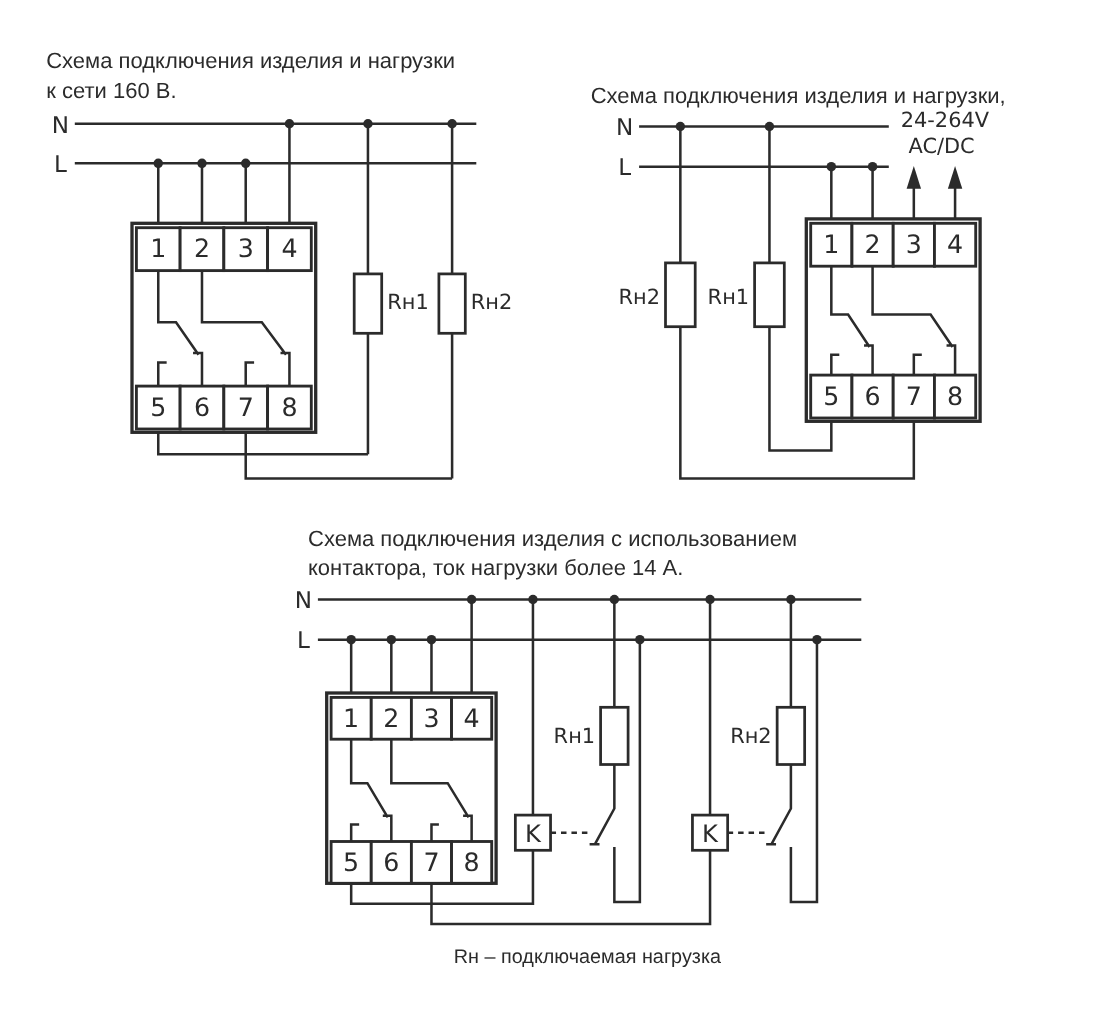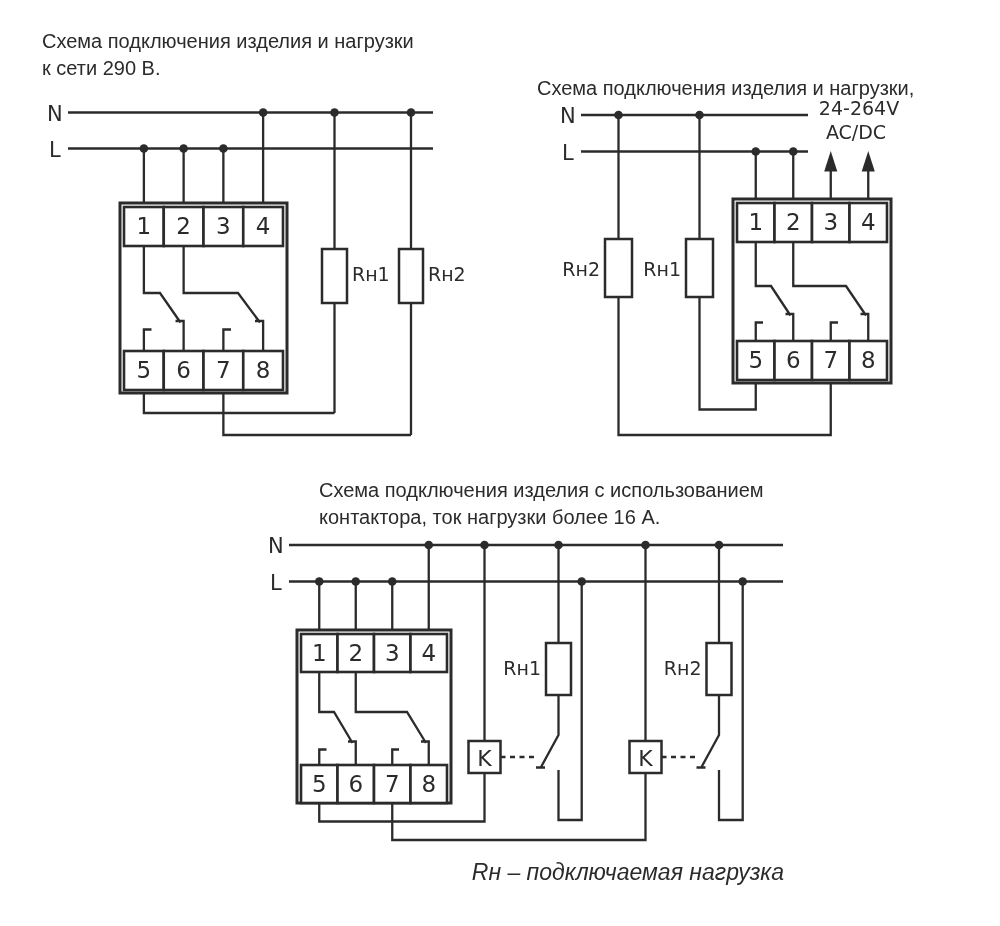--- a/index.html
+++ b/index.html
@@ -1,19 +1,19 @@
 <!DOCTYPE html>
 <html><head>
 <meta charset="utf-8">
 <style>
   html,body{margin:0;padding:0;background:#ffffff;}
   .canvas{position:relative;width:1000px;height:926px;background:#ffffff;overflow:hidden;
           font-family:"Liberation Sans",sans-serif;color:#2b2b2b;}
   .title{position:absolute;font-size:20px;line-height:26.5px;color:#2b2b2b;white-space:nowrap;}
-  .caption{position:absolute;font-size:23px;font-style:italic;color:#2b2b2b;text-align:right;}
+  .caption{position:absolute;font-size:18px;color:#2b2b2b;text-align:center;}
   svg{position:absolute;left:0;top:0;}
   .wire{stroke:#2b2b2b;stroke-width:2.3;fill:none;stroke-linecap:butt;stroke-linejoin:miter;}
   .dash{stroke:#2b2b2b;stroke-width:2.3;fill:none;stroke-dasharray:5 4.5;}
   .box{stroke:#2b2b2b;stroke-width:3;fill:#ffffff;}
   .cell{stroke:#2b2b2b;stroke-width:2.6;fill:#ffffff;}
   .comp{stroke:#2b2b2b;stroke-width:2.5;fill:#ffffff;}
   .dot{fill:#2b2b2b;stroke:none;}
   .arrowhead{fill:#2b2b2b;stroke:none;}
   text{fill:#2b2b2b;font-family:"DejaVu Sans",sans-serif;}
   .buslbl{font-size:21px;}
@@ -21,32 +21,32 @@
   .loadlbl{font-size:19px;}
   .loadlbl.end{text-anchor:end;}
   .klbl{font-size:22px;text-anchor:middle;}
   .suplbl{font-size:19px;text-anchor:middle;}
 </style>
 </head>
 <body>
 
 <div class="canvas">
 
-  <div class="title" style="left:42px;top:28px;">
+  <div class="title" style="left:42px;top:43px;">
     <span>Схема подключения изделия и нагрузки</span><br>
-    <span>к сети 290 В.</span>
+    <span>к сети 160 В.</span>
   </div>
 
   <div class="title" style="left:537px;top:35px;margin-top:40px;">
     <span>Схема подключения изделия и нагрузки,</span><br>
   </div>
 
-  <div class="title" style="left:280px;top:477px;margin-left:39px;">
+  <div class="title" style="left:280px;top:477px;">
     <span>Схема подключения изделия с использованием</span><br>
-    <span>контактора, ток нагрузки более 16 А.</span>
+    <span>контактора, ток нагрузки более 14 А.</span>
   </div>
 
   <svg width="1000" height="926" viewBox="0 0 1000 926">
 
     <g>
       <path class="wire" d="M68 112.5 H433"></path>
       <path class="wire" d="M68 148.5 H433"></path>
       <text class="buslbl" x="47" y="120.5">N</text>
       <text class="buslbl" x="49" y="156.5">L</text>
 

